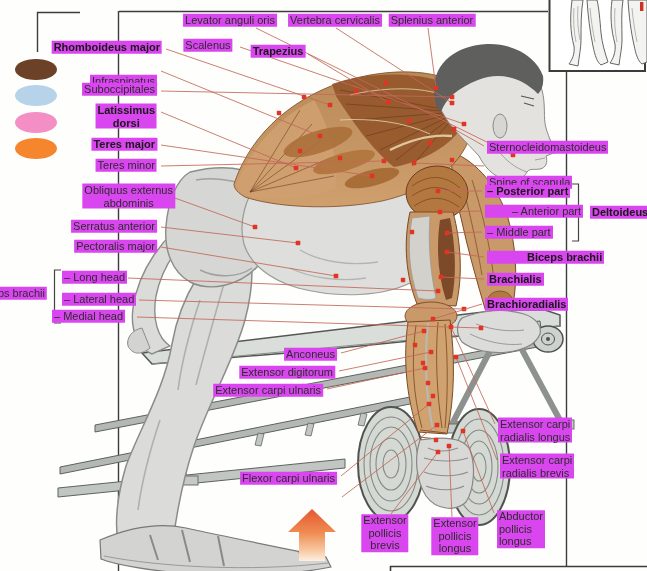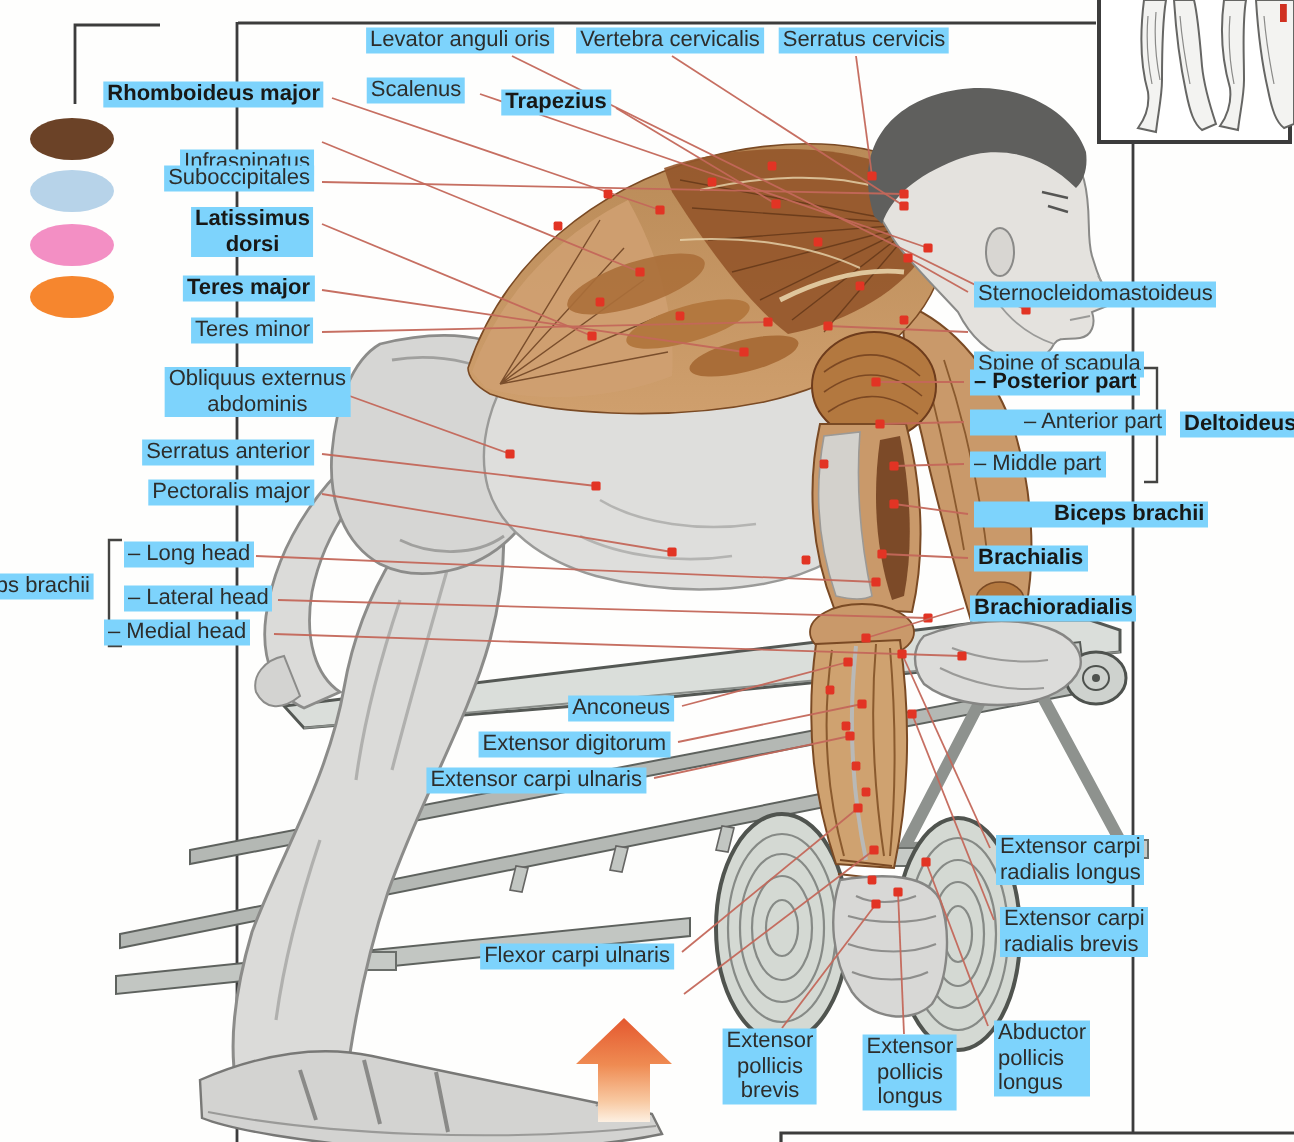--- a/index.html
+++ b/index.html
@@ -1,21 +1,21 @@
 <!DOCTYPE html>
 <html><head>
 <meta charset="utf-8">
 <style>
   html,body{margin:0;padding:0;background:#ffffff;}
   #stage{position:relative;width:647px;height:571px;background:#fefefd;overflow:hidden;
          font-family:"Liberation Sans", sans-serif;}
   #figure,#overlay{position:absolute;left:0;top:0;}
   #labels{position:absolute;left:0;top:0;width:647px;height:571px;pointer-events:none;}
   .lbl{position:absolute;white-space:pre-line;font-size:11px;line-height:12.5px;color:#2d2d2b;
-       background:#7dd3fc;padding:0 2px;}
+       background:#d946ef;padding:0 2px;}
   .lbl.b{font-weight:700;color:#181816;}
   .lbl.right{transform:translate(-100%,-50%);text-align:center;}
   .lbl.center{transform:translate(-50%,-50%);text-align:center;}
   .lbl.left{transform:translate(0,-50%);text-align:left;}
   .swatch{position:absolute;width:42px;height:21px;border-radius:50%;}
 </style>
 </head>
 <body>
 
 <div id="stage">
@@ -256,21 +256,21 @@
       <rect x="430.8" y="393.8" width="4.4" height="4.4" rx="0.8" fill="#e23424"></rect>
       <rect x="433.8" y="437.8" width="4.4" height="4.4" rx="0.8" fill="#e23424"></rect>
       <rect x="449.8" y="157.8" width="4.4" height="4.4" rx="0.8" fill="#e23424"></rect>
       <path d="M61,270 H54.5 V323 H61" fill="none" stroke="#444442" stroke-width="1.2"></path>
       <path d="M572,184 H578.5 V241 H572" fill="none" stroke="#444442" stroke-width="1.2"></path>
       <polygon points="312,509 336,532 325,532 325,561 299,561 299,532 288,532" fill="url(#arrowGrad)"></polygon>
     </svg>
   <div id="labels">
       <div class="lbl center" style="left: 230px; top: 20px;">Levator anguli oris</div>
       <div class="lbl center" style="left: 335px; top: 20px;">Vertebra cervicalis</div>
-      <div class="lbl center" style="left: 432px; top: 20px;">Serratus cervicis</div>
+      <div class="lbl center" style="left: 432px; top: 20px;">Splenius anterior</div>
       <div class="lbl center" style="left: 208px; top: 45px;">Scalenus</div>
       <div class="lbl b center" style="left: 278px; top: 51px;">Trapezius</div>
       <div class="lbl b right" style="left: 162px; top: 47px;">Rhomboideus major</div>
       <div class="lbl right" style="left: 157px; top: 69px; margin-top: 12px;">Infraspinatus</div>
       <div class="lbl right" style="left: 157px; top: 89px;">Suboccipitales</div>
       <div class="lbl b right" style="left: 157px; top: 116px;">Latissimus
 dorsi</div>
       <div class="lbl b right" style="left: 157px; top: 144px;">Teres major</div>
       <div class="lbl right" style="left: 157px; top: 165px;">Teres minor</div>
       <div class="lbl right" style="left: 175px; top: 196px;">Obliquus externus

